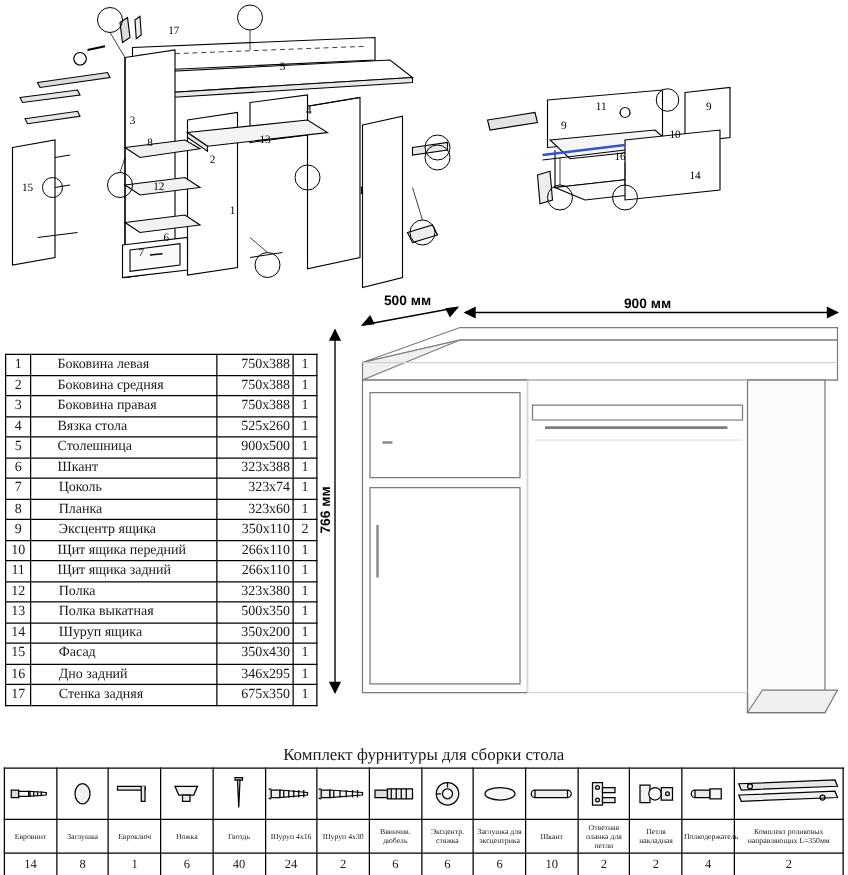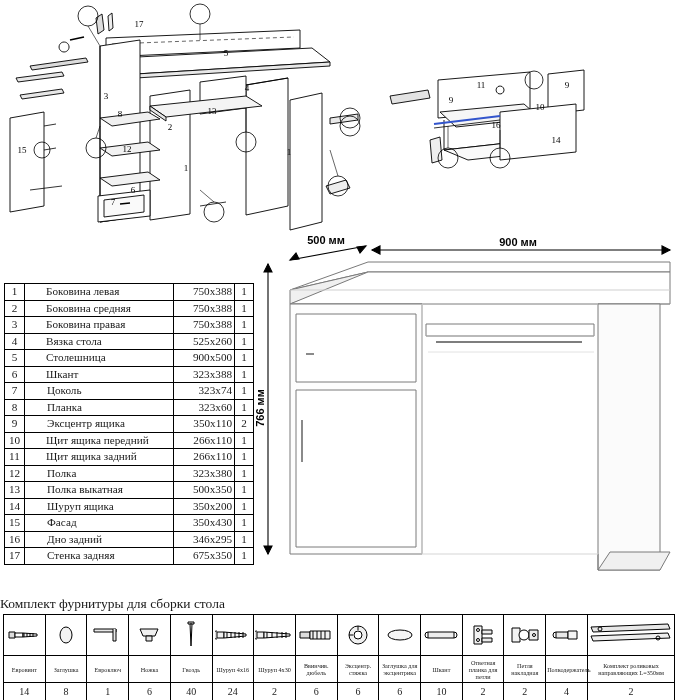--- a/index.html
+++ b/index.html
@@ -35,21 +35,21 @@
   .parts td.name{width:130px;text-align:left;padding-left:21px;}
   .parts td.dim{width:60px;text-align:right;}
   .parts td.qty{width:16px;text-align:center;}
   .parts td.name.ind{padding-left:22px;}
 
   
   .desk{position:absolute;left:250px;top:232px;width:428px;height:340px;}
 
   
   .fittings-title{
-    position:absolute;left:0;top:596px;width:678px;text-align:left;
+    position:absolute;left:0;top:596px;width:678px;text-align:center;
     font-size:13.5px;font-family:"Liberation Serif", serif;
   }
   .ftable{
     position:absolute;left:3px;top:614px;width:672px;
     border-collapse:collapse;
     table-layout:fixed;
     font-family:"Liberation Serif", serif;
   }
   .ftable td{
     border:1px solid #000;

